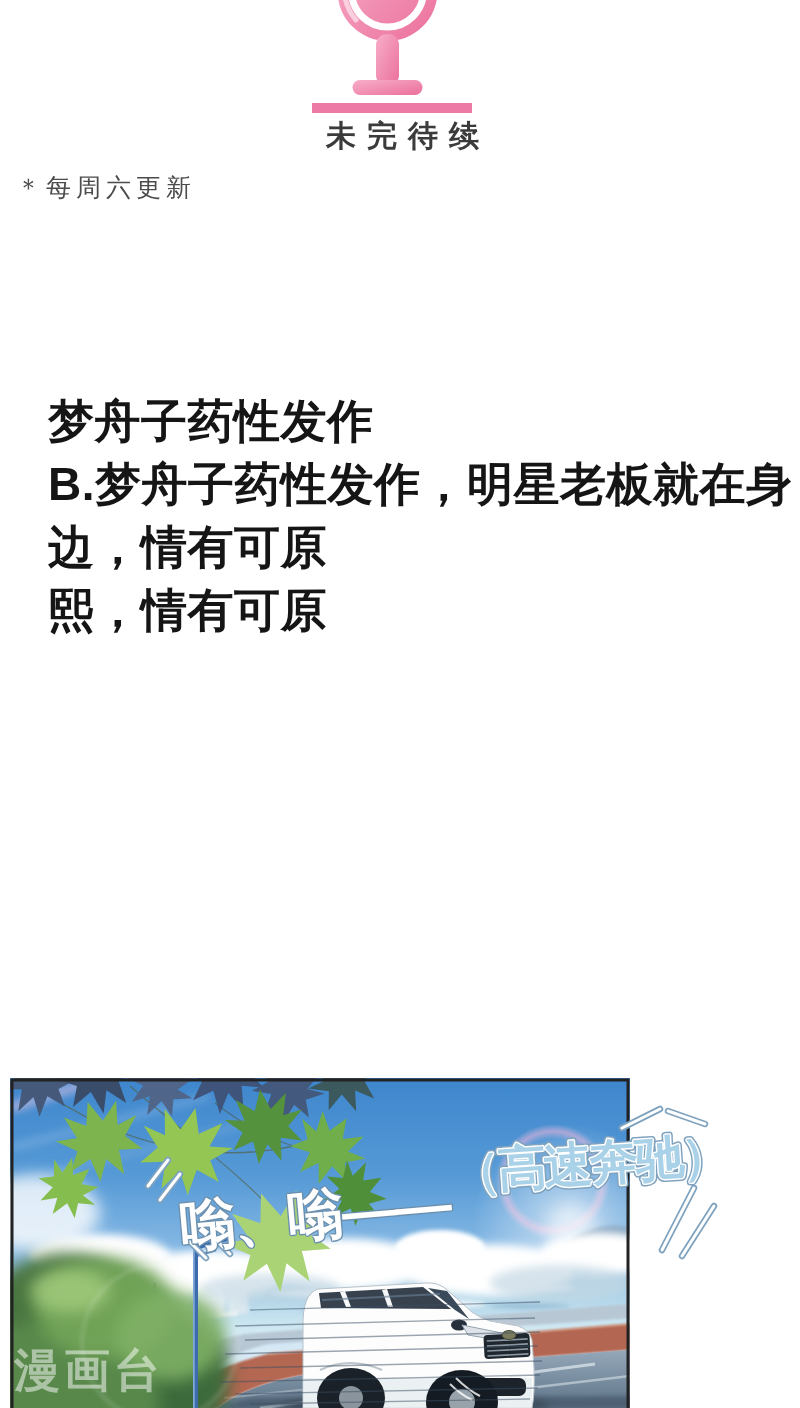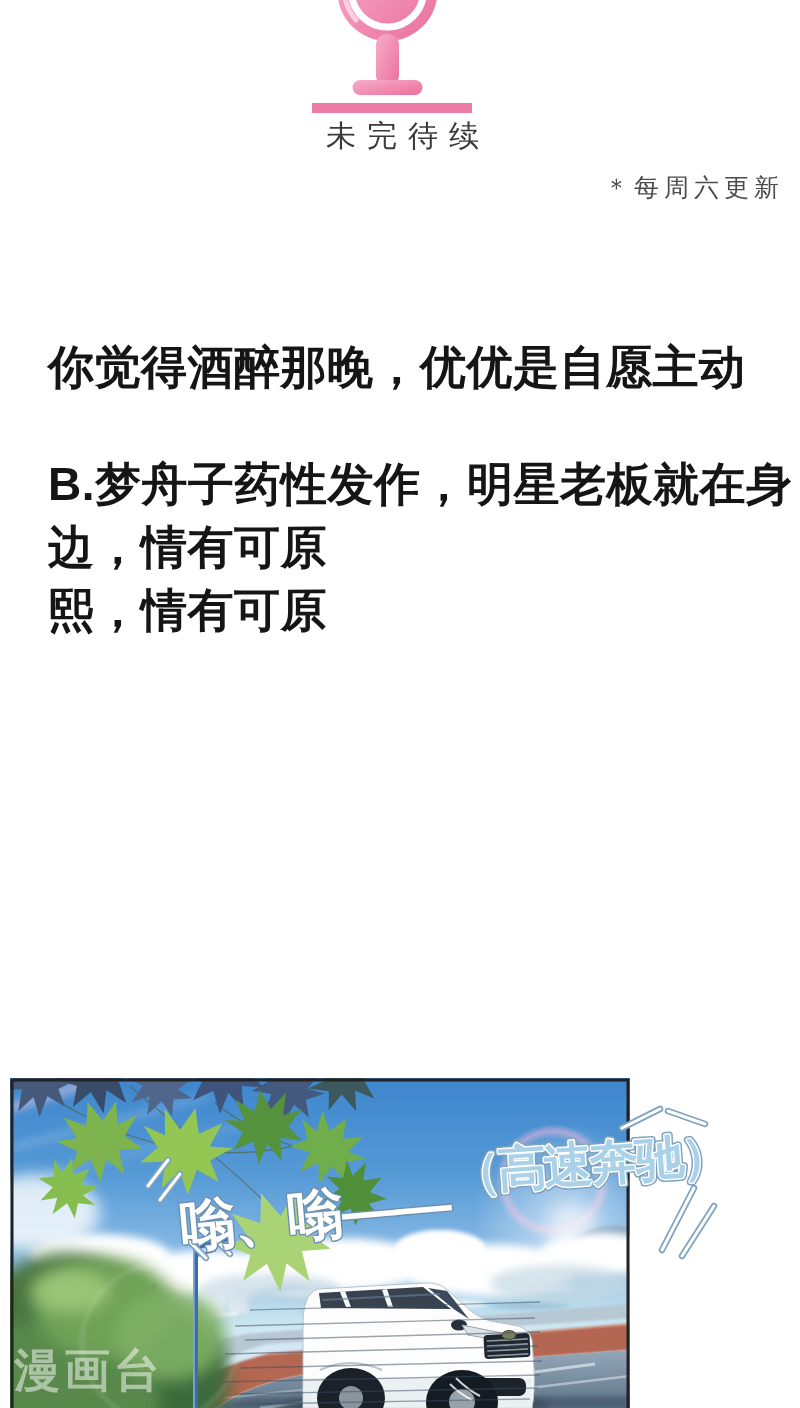--- a/index.html
+++ b/index.html
@@ -6,25 +6,25 @@
   body{
     width:800px;height:1408px;position:relative;overflow:hidden;
     background:#ffffff;
     font-family:"Liberation Sans","DejaVu Sans",sans-serif;
   }
   
   .mic-icon{position:absolute;left:330px;top:0;width:130px;height:100px;}
   .pink-divider{position:absolute;left:312px;top:103px;width:160px;height:10px;background:#ec7aa4;}
   .continued-title{
     position:absolute;top:116px;left:0;width:784px;text-align:center;
-    font-size:30px;font-weight:400;color:#3b3b3b;letter-spacing:11px;padding-left:16px;
+    font-size:30px;font-weight:700;color:#3b3b3b;letter-spacing:11px;padding-left:16px;
   }
   .update-note{
-    position:absolute;top:171px;left:0;width:784px;text-align:right;
-    font-size:25px;font-weight:400;color:#4c4c4c;letter-spacing:5px;
+    position:absolute;top:171px;left:0;width:784px;text-align:left;
+    font-size:25px;font-weight:400;color:#4c4c4c;letter-spacing:5px;padding-left:16px;
   }
   
   .quiz{position:absolute;left:48px;top:336px;width:720px;color:#151515;}
   .quiz .line{
     height:63px;line-height:63px;font-size:46px;font-weight:700;white-space:nowrap;
     letter-spacing:0.5px;
   }
   .quiz .spacer{height:54px;}
   
   .panel-svg{position:absolute;left:10px;top:1078px;width:790px;height:330px;}
@@ -45,22 +45,22 @@
   <path d="M16,-22 A45,45 0 0 0 26,20" fill="none" stroke="#ffffff" stroke-width="5" opacity="0.55" stroke-linecap="round"></path>
   <rect x="46" y="34" width="23" height="52" rx="11" fill="url(#pinkG)"></rect>
   <rect x="22.5" y="80" width="70" height="15" rx="7.5" fill="url(#pinkG)"></rect>
 </svg>
 
 <div class="pink-divider"></div>
 <div class="continued-title">未完待续</div>
 <div class="update-note">＊每周六更新</div>
 
 <div class="quiz">
-  <div class="line">你觉得酒醉那晚，优优是自愿主动</div>
   <div class="spacer"></div>
+  <div class="line">梦舟子药性发作</div>
   <div class="line">B.梦舟子药性发作，明星老板就在身</div>
   <div class="line">边，情有可原</div>
   <div class="line">熙，情有可原</div>
 </div>
 
 <svg class="panel-svg" viewBox="0 0 790 330">
   <defs>
     <linearGradient id="skyG" x1="0" y1="0" x2="0" y2="1">
       <stop offset="0" stop-color="#3e86cd"></stop>
         <stop offset="0.3" stop-color="#569ad6"></stop>

